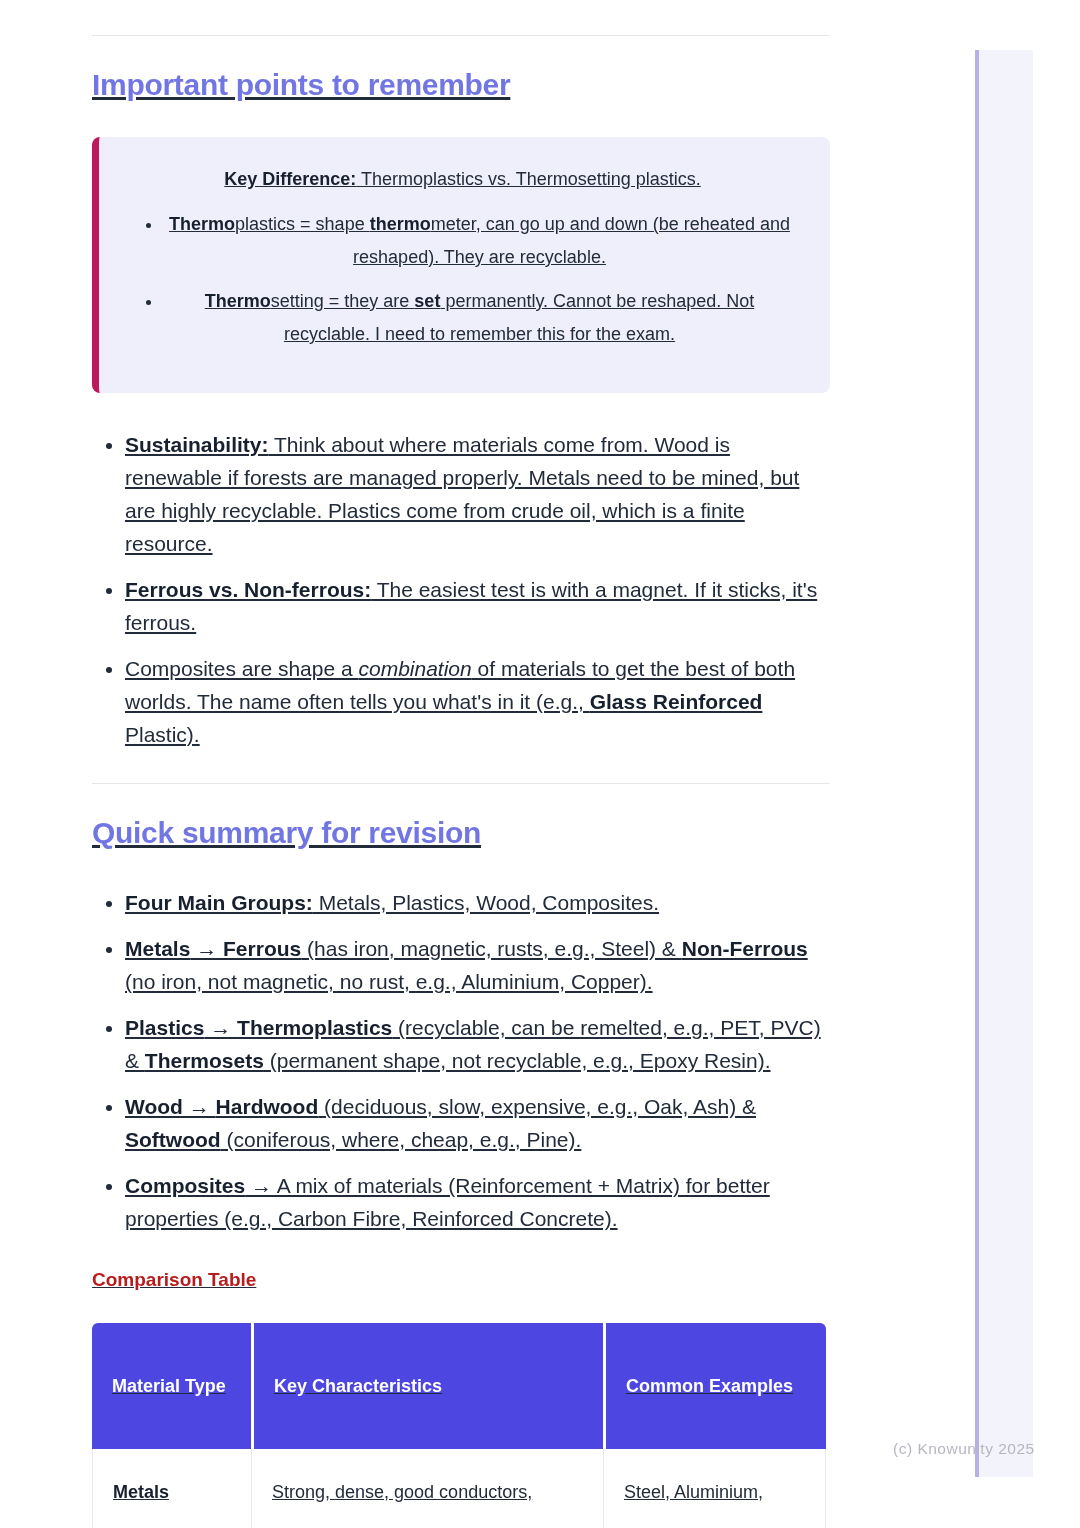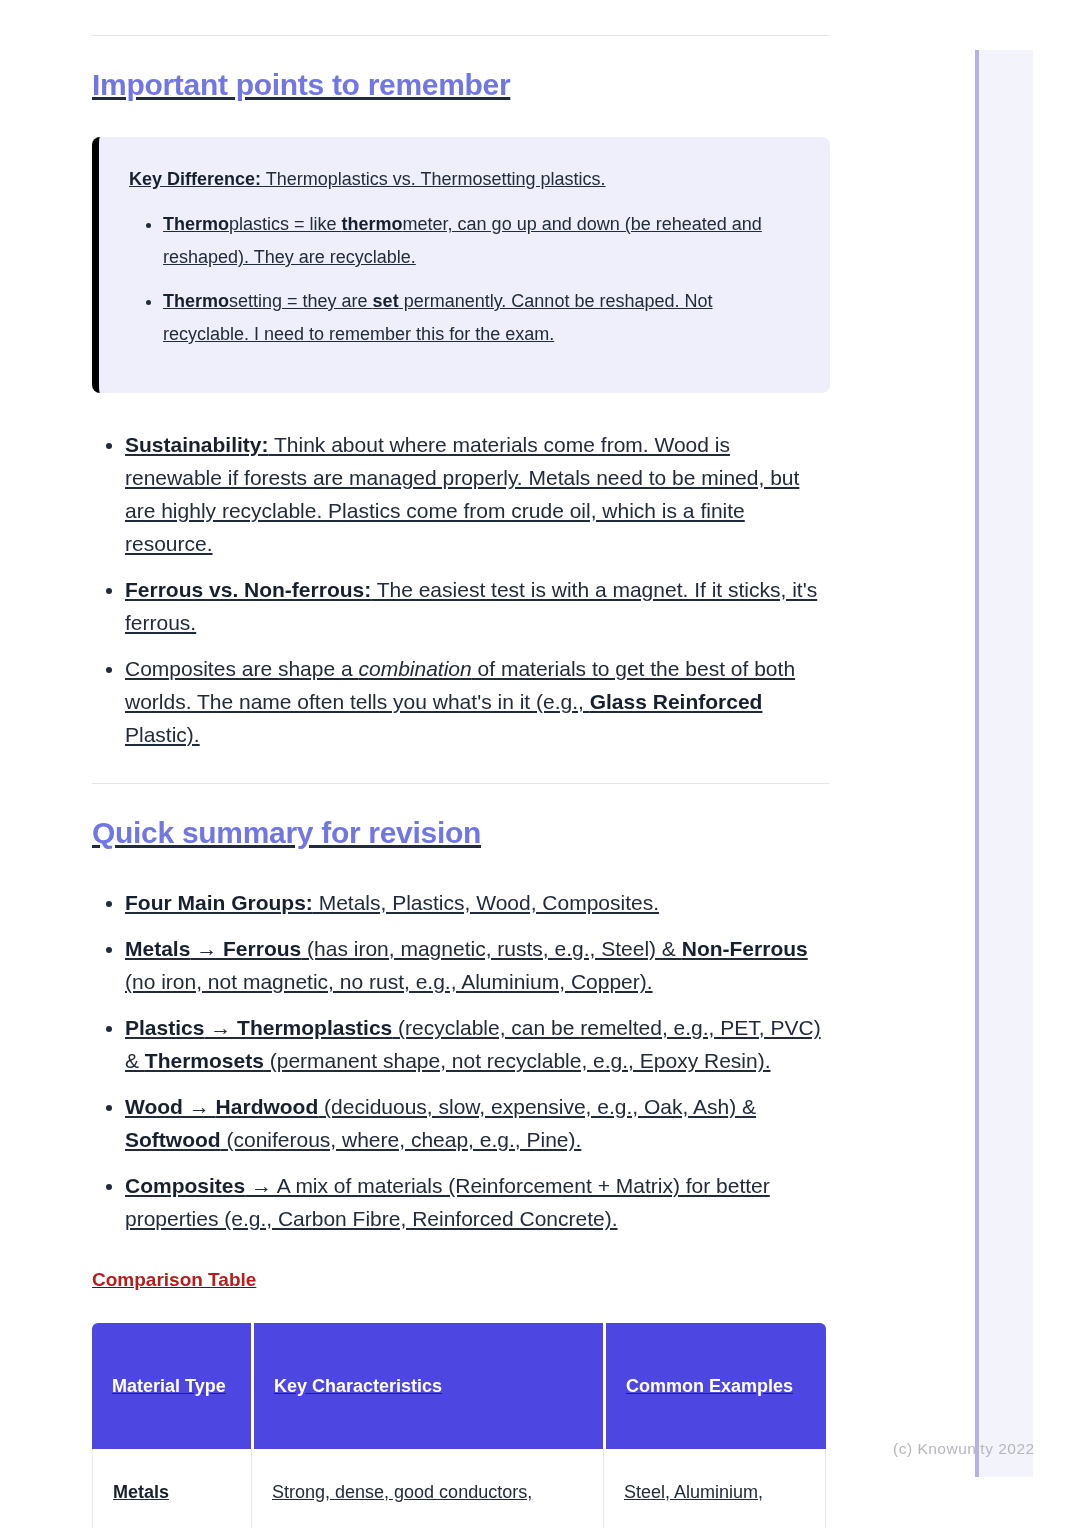--- a/index.html
+++ b/index.html
@@ -14,24 +14,24 @@
   .page { width:1080px; height:1528px; position:relative; background:#fff; overflow:hidden; }
   .content { margin-left:92px; width:738px; padding-top:35px;text-decoration:underline; }
   .divider { border:none; border-top:1px solid #e7e7ea; height:0; width:738px; }
   h2.section-title {
     font-size:30px; font-weight:700; color:#7176e3;
     letter-spacing:-0.3px; margin-top:31px; line-height:1.2;
   }
   .callout {
     margin-top:34px;
     background:#eeeffb;
-    border-left:7px solid #000000;
+    border-left:7px solid #be185d;
     border-radius:8px;
     padding:26px 34px 42px 30px;
-    font-size:18px; line-height:33px;
+    font-size:18px; line-height:33px;text-align:center;
   }
   .callout ul { margin-top:12px; padding-left:34px; }
   .callout li { margin-bottom:11px; }
   .callout li:last-child { margin-bottom:0; }
   ul.bullets { margin-top:35px; padding-left:33px; font-size:21px; line-height:33px; }
   ul.bullets li { margin-bottom:13px; }
   ul.bullets li::marker { color:#222b3a; }
   .b { font-weight:700; color:#16202e; }
   .i { font-style:italic; }
   .divider-2 { margin-top:32px; }
@@ -90,21 +90,21 @@
 
   <div class="content">
 
     <hr class="divider">
 
     <h2 class="section-title">Important points to remember</h2>
 
     <div class="callout">
       <div><span class="b">Key Difference:</span><span> Thermoplastics vs. Thermosetting plastics.</span></div>
       <ul>
-        <li><span class="b">Thermo</span><span>plastics = like </span><span class="b">thermo</span><span>meter, can go up and down (be reheated and reshaped). They are recyclable.</span></li>
+        <li><span class="b">Thermo</span><span>plastics = shape </span><span class="b">thermo</span><span>meter, can go up and down (be reheated and reshaped). They are recyclable.</span></li>
         <li><span class="b">Thermo</span><span>setting = they are </span><span class="b">set</span><span> permanently. Cannot be reshaped. Not recyclable. I need to remember this for the exam.</span></li>
       </ul>
     </div>
 
     <ul class="bullets">
       <li><span class="b">Sustainability:</span><span> Think about where materials come from. Wood is renewable if forests are managed properly. Metals need to be mined, but are highly recyclable. Plastics come from crude oil, which is a finite resource.</span></li>
       <li><span class="b">Ferrous vs. Non-ferrous:</span><span> The easiest test is with a magnet. If it sticks, it's ferrous.</span></li>
       <li><span>Composites are shape a </span><span class="i">combination</span><span> of materials to get the best of both worlds. The name often tells you what's in it (e.g., </span><span class="b">Glass Reinforced</span><span> Plastic).</span></li>
     </ul>
 
@@ -142,15 +142,15 @@
           <td>Steel, Aluminium,</td>
         </tr>
       </tbody>
     </table>
 
   </div>
 
   <div class="side-strip-line"></div>
   <div class="side-strip-panel"></div>
 
-  <div class="watermark">(c) Knowunity 2022</div>
+  <div class="watermark">(c) Knowunity 2025</div>
 
 </div>
 
 </body></html>

